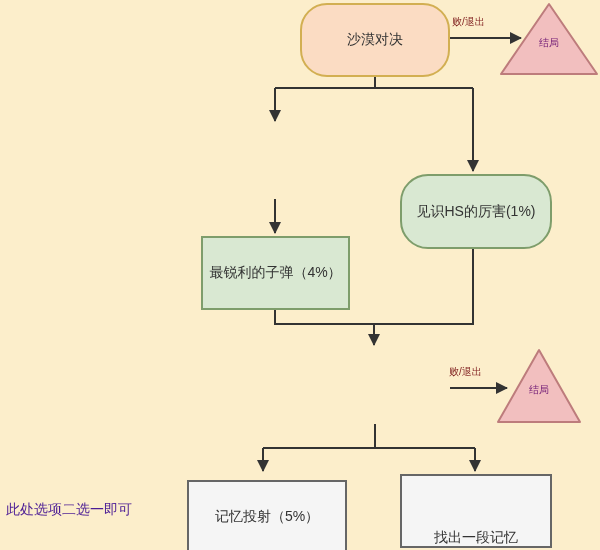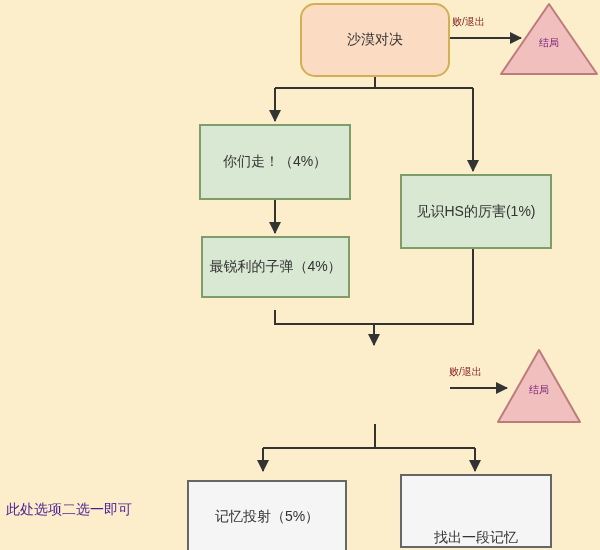--- a/index.html
+++ b/index.html
@@ -7,21 +7,21 @@
   .canvas{
     position:relative;width:600px;height:550px;overflow:hidden;
     background:#fceecb;
   }
   .connectors{position:absolute;left:0;top:0;width:600px;height:550px;}
   .node{
     position:absolute;display:flex;align-items:center;justify-content:center;
     box-sizing:border-box;border:2px solid;text-align:center;
     font-size:14px;color:#333;line-height:1.25;
   }
-  .rounded{border-radius:15px;}
+  .rounded{border-radius:27px;}
   .peach{background:#fbdcc3;border-color:#d2af52;}
   .green{background:#d9e8d2;border-color:#7e9d6b;}
   .gray{background:#f5f5f5;border-color:#666;}
   .triangle{position:absolute;}
   .triangle svg{display:block;}
   .triangle .tri-label{
     position:absolute;left:0;top:46%;width:100%;text-align:center;
     font-size:10px;color:#701a75;
   }
   .edge-label{
@@ -71,29 +71,26 @@
     <span>沙漠对决</span>
   </div>
 
   <div class="triangle" style="left:499px;top:2px;width:100px;height:74px;">
     <svg width="100" height="74" viewBox="0 0 100 74">
       <polygon points="50,2 2,72 98,72" fill="#f2bfbf" stroke="#bd7c7c" stroke-width="2" stroke-linejoin="round"></polygon>
     </svg>
     <span class="tri-label">结局</span>
   </div>
 
-  <div class="node green" style="left:199px;top:124px;width:152px;height:76px;">
-    <span>你们走！（4%）</span>
-  </div>
 
-  <div class="node green" style="left:400px;top:174px;width:152px;height:75px;">
+  <div class="node green" style="left:400px;top:174px;width:152px;height:75px;border-radius:28px;">
     <span>见识HS的厉害(1%)</span>
   </div>
 
-  <div class="node green" style="left:201px;top:236px;width:149px;height:62px;">
+  <div class="node green" style="left:201px;top:236px;width:149px;height:74px;">
     <span>最锐利的子弹（4%）</span>
   </div>
 
 
   <div class="triangle" style="left:496px;top:348px;width:86px;height:76px;">
     <svg width="86" height="76" viewBox="0 0 86 76">
       <polygon points="43,2 2,74 84,74" fill="#f2bfbf" stroke="#bd7c7c" stroke-width="2" stroke-linejoin="round"></polygon>
     </svg>
     <span class="tri-label">结局</span>
   </div>

